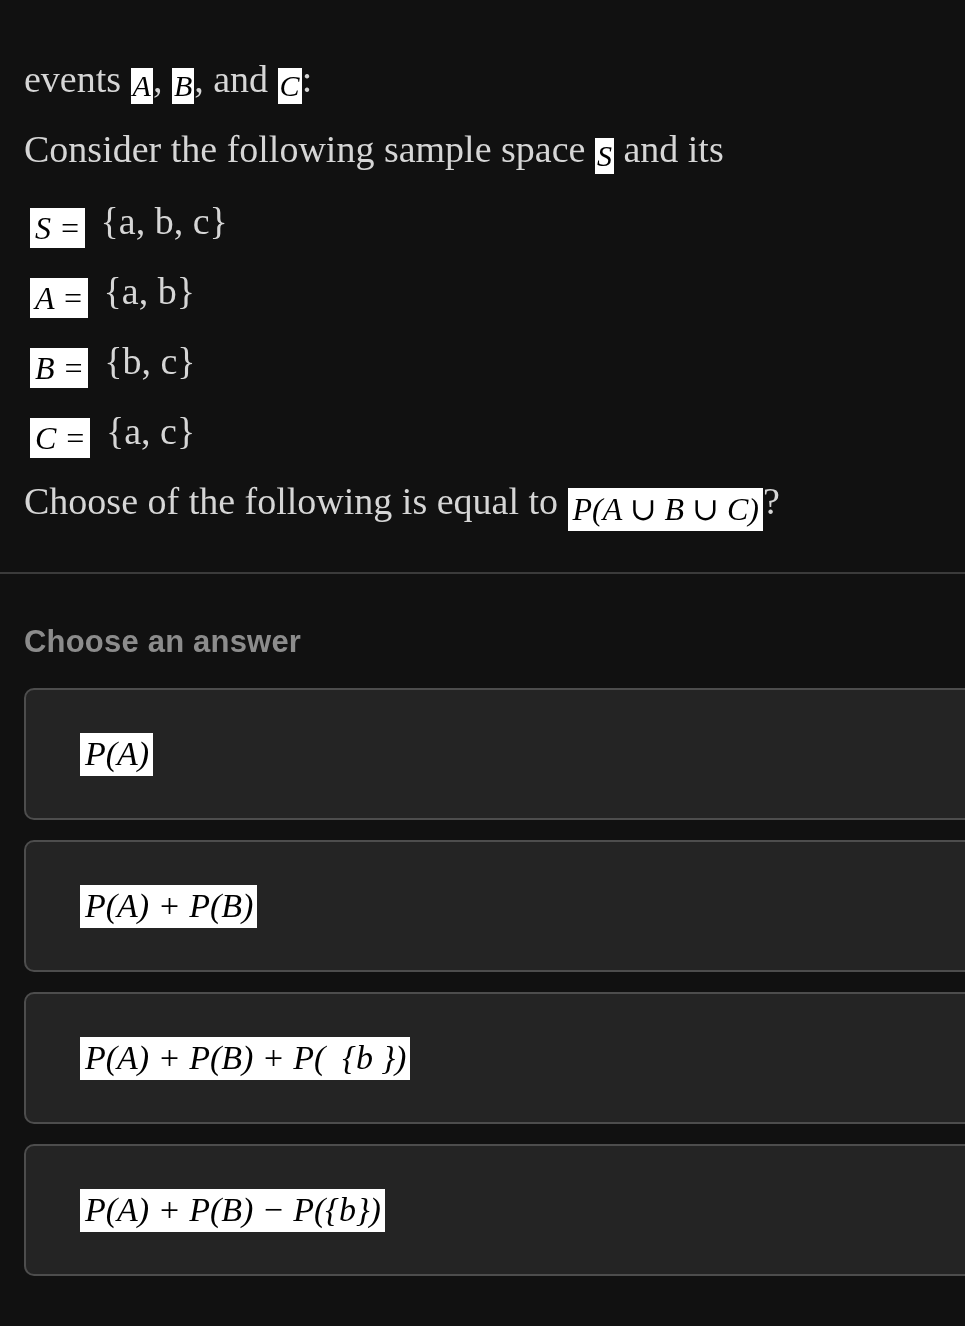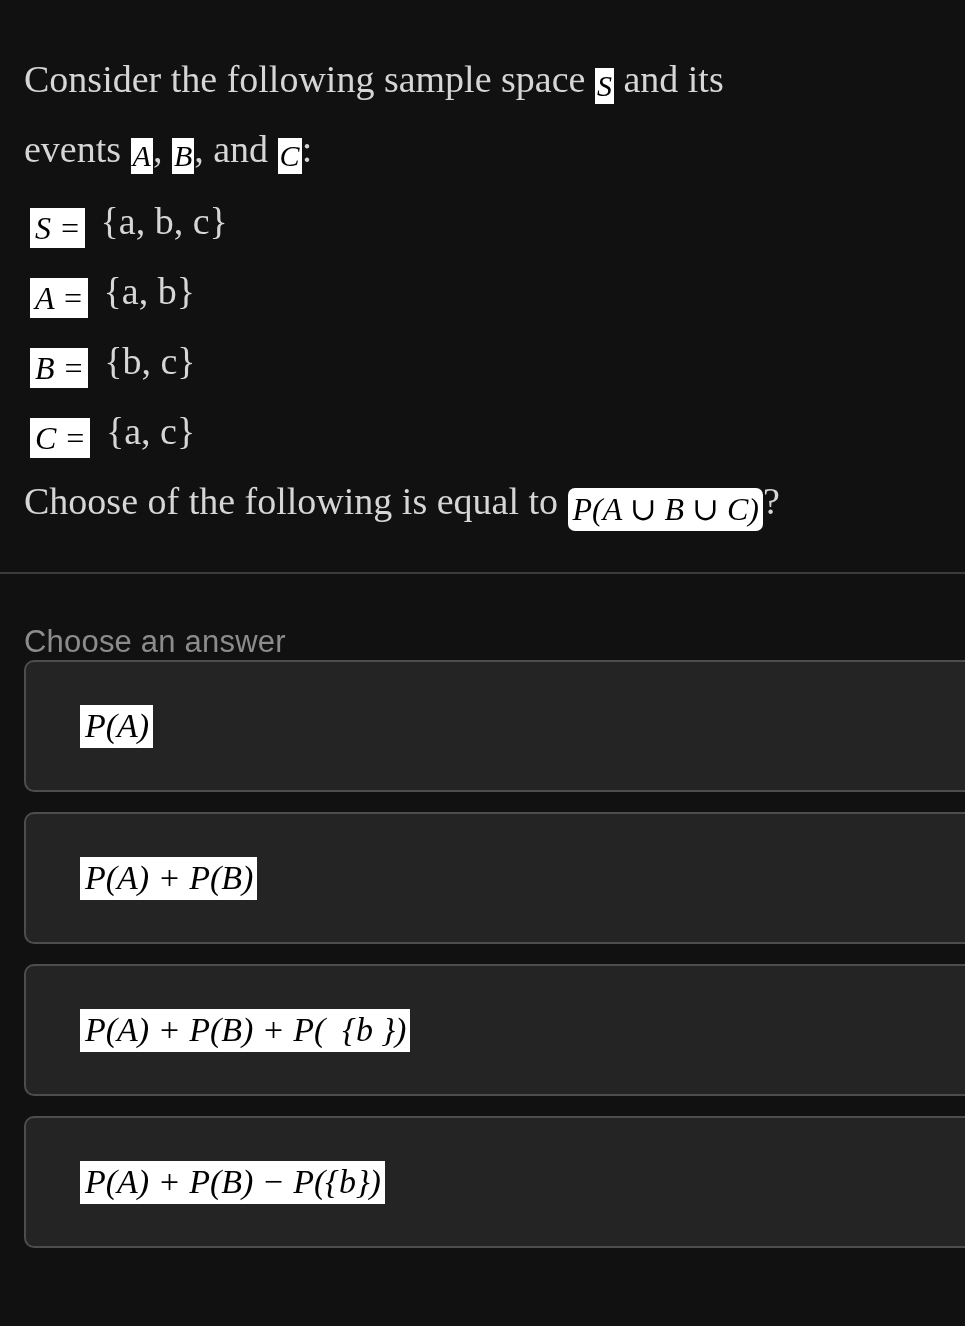--- a/index.html
+++ b/index.html
@@ -60,21 +60,20 @@
   .math-def {
     font-size: 32px;
     padding: 4px 4px 4px 5px;
     vertical-align: -5px;
   }
 
   .math-q {
     font-size: 32px;
     padding: 5px 4px 6px 5px;
     vertical-align: -6px;
-    border-radius: 7px;
   }
 
   .math-opt {
     font-size: 34px;
     padding: 4px 4px 5px 5px;
     vertical-align: -5px;
   }
 
   .defs { margin-top: 2px; }
 
@@ -93,28 +92,29 @@
     height: 2px;
     background: #3b3b3b;
     margin-top: 36px;
   }
 
   
   .answers-section { padding-top: 0; }
 
   .choose-header {
     font-family: "Liberation Sans", "DejaVu Sans", sans-serif;
-    font-weight: normal;
+    font-weight: bold;
     font-size: 31px;
     color: #8c8c8c;
     padding: 50px 0 0 24px;
     letter-spacing: 0.2px;
   }
 
   .options {
+    margin-top: 28px;
     padding-left: 24px;
   }
 
   .option-card {
     position: relative;
     width: 1010px;           
     min-height: 132px;
     background: #242424;
     border: 2px solid #4d4d4d;
     border-radius: 10px;
@@ -127,32 +127,32 @@
   .option-card .math { white-space: pre; }
 </style>
 </head>
 <body>
 
 <div class="page">
 
   <div class="question-block">
 
     <div class="q-line">
-      <span>Consider the following sample space</span>
-      <span class="math math-inline-sm">S</span>
-      <span>and its</span>
-    </div>
-
-    <div class="q-line">
       <span>events</span>
       <span class="math math-inline-sm">A</span><span>,</span>
       <span class="math math-inline-sm">B</span><span>, and</span>
       <span class="math math-inline-sm">C</span><span>:</span>
     </div>
 
+    <div class="q-line">
+      <span>Consider the following sample space</span>
+      <span class="math math-inline-sm">S</span>
+      <span>and its</span>
+    </div>
+
     <div class="defs">
 
       <div class="def-row">
         <span class="math math-def">S =</span><span class="setval">{a, b, c}</span>
       </div>
 
       <div class="def-row">
         <span class="math math-def">A =</span><span class="setval">{a, b}</span>
       </div>
 

